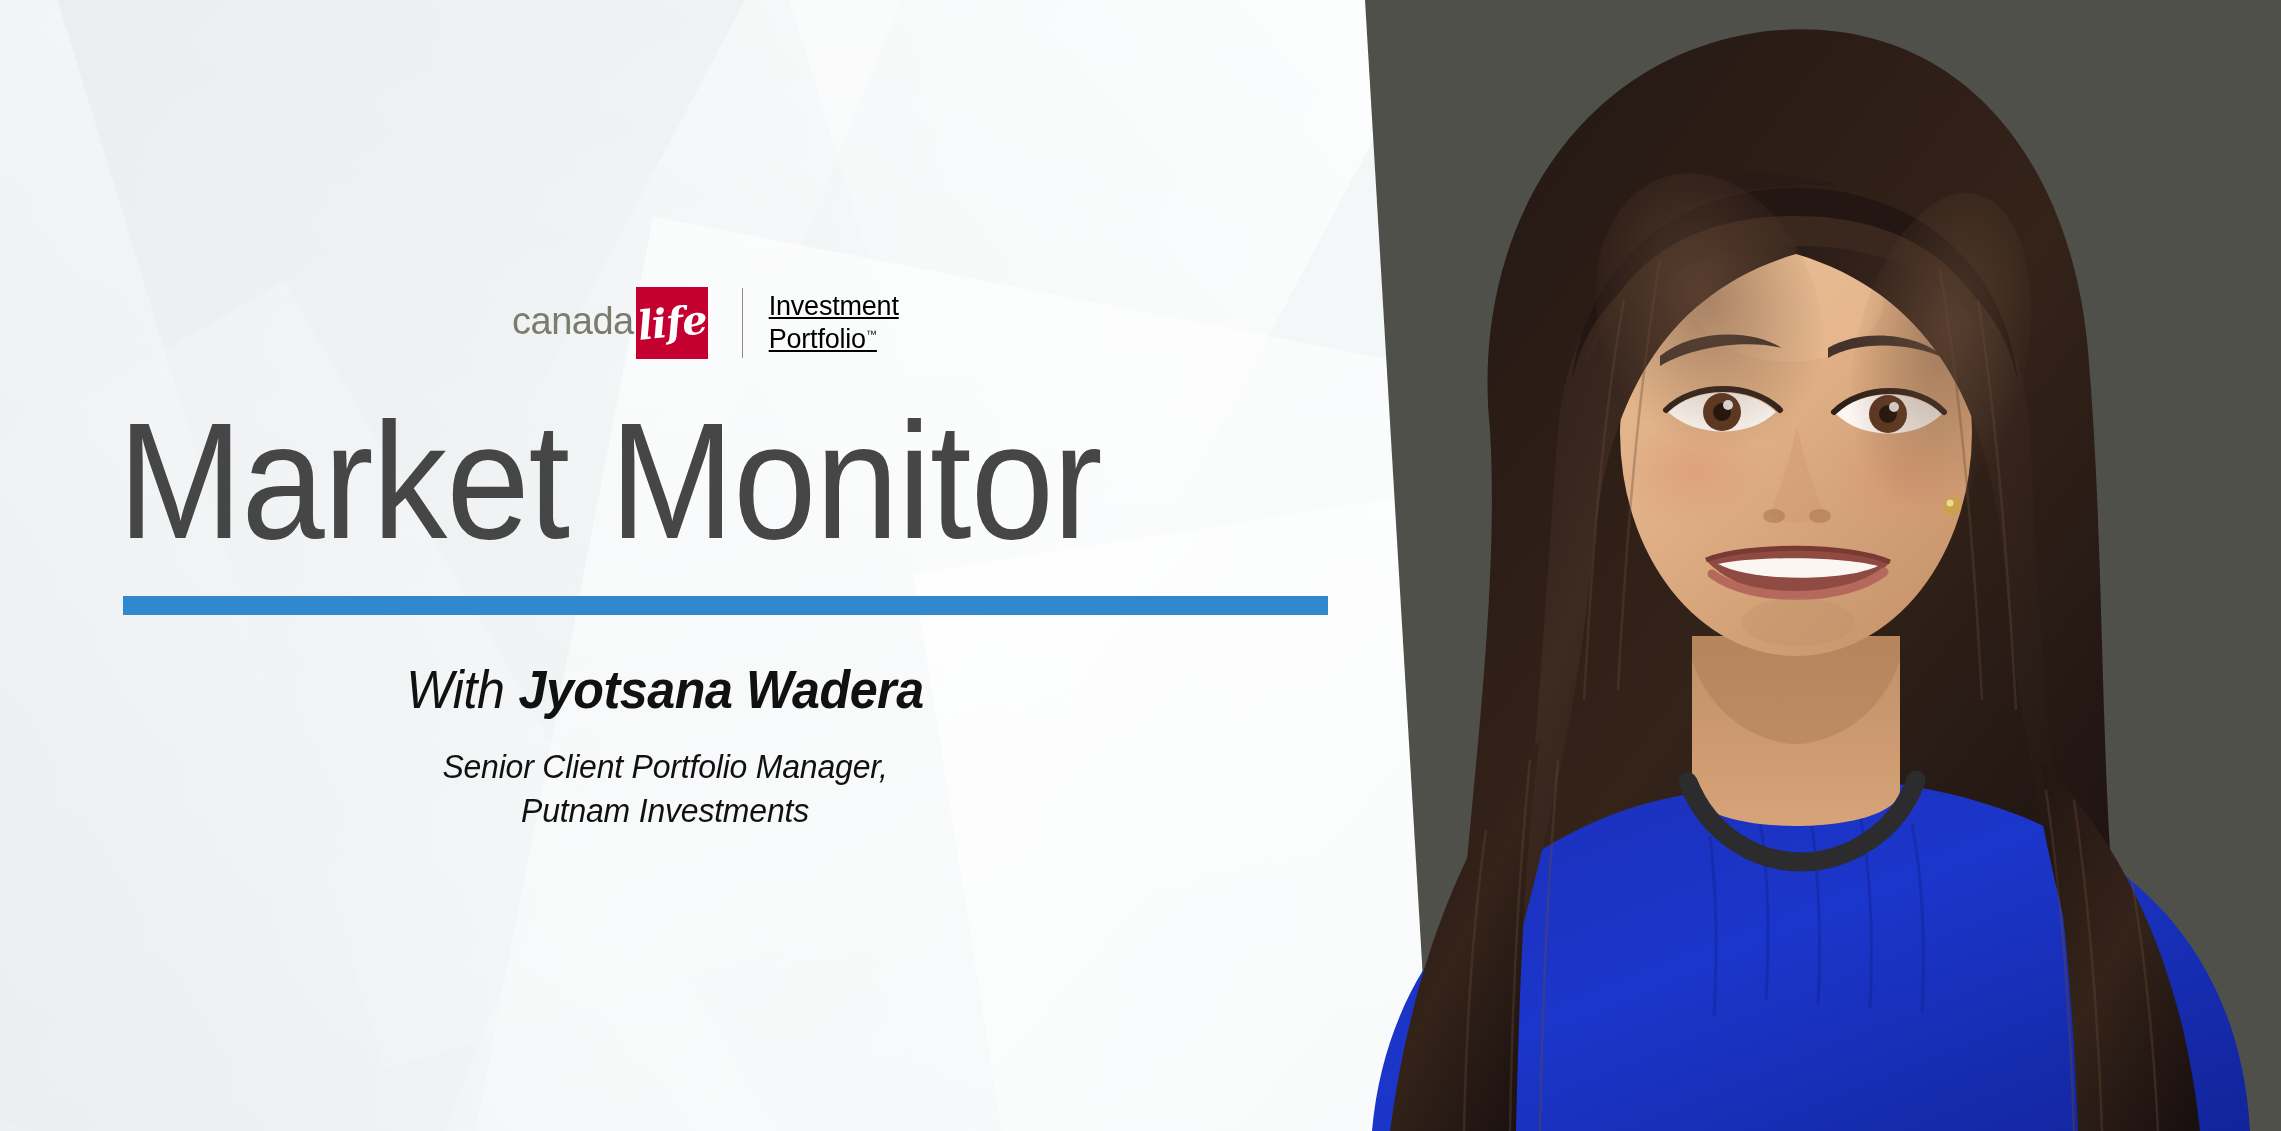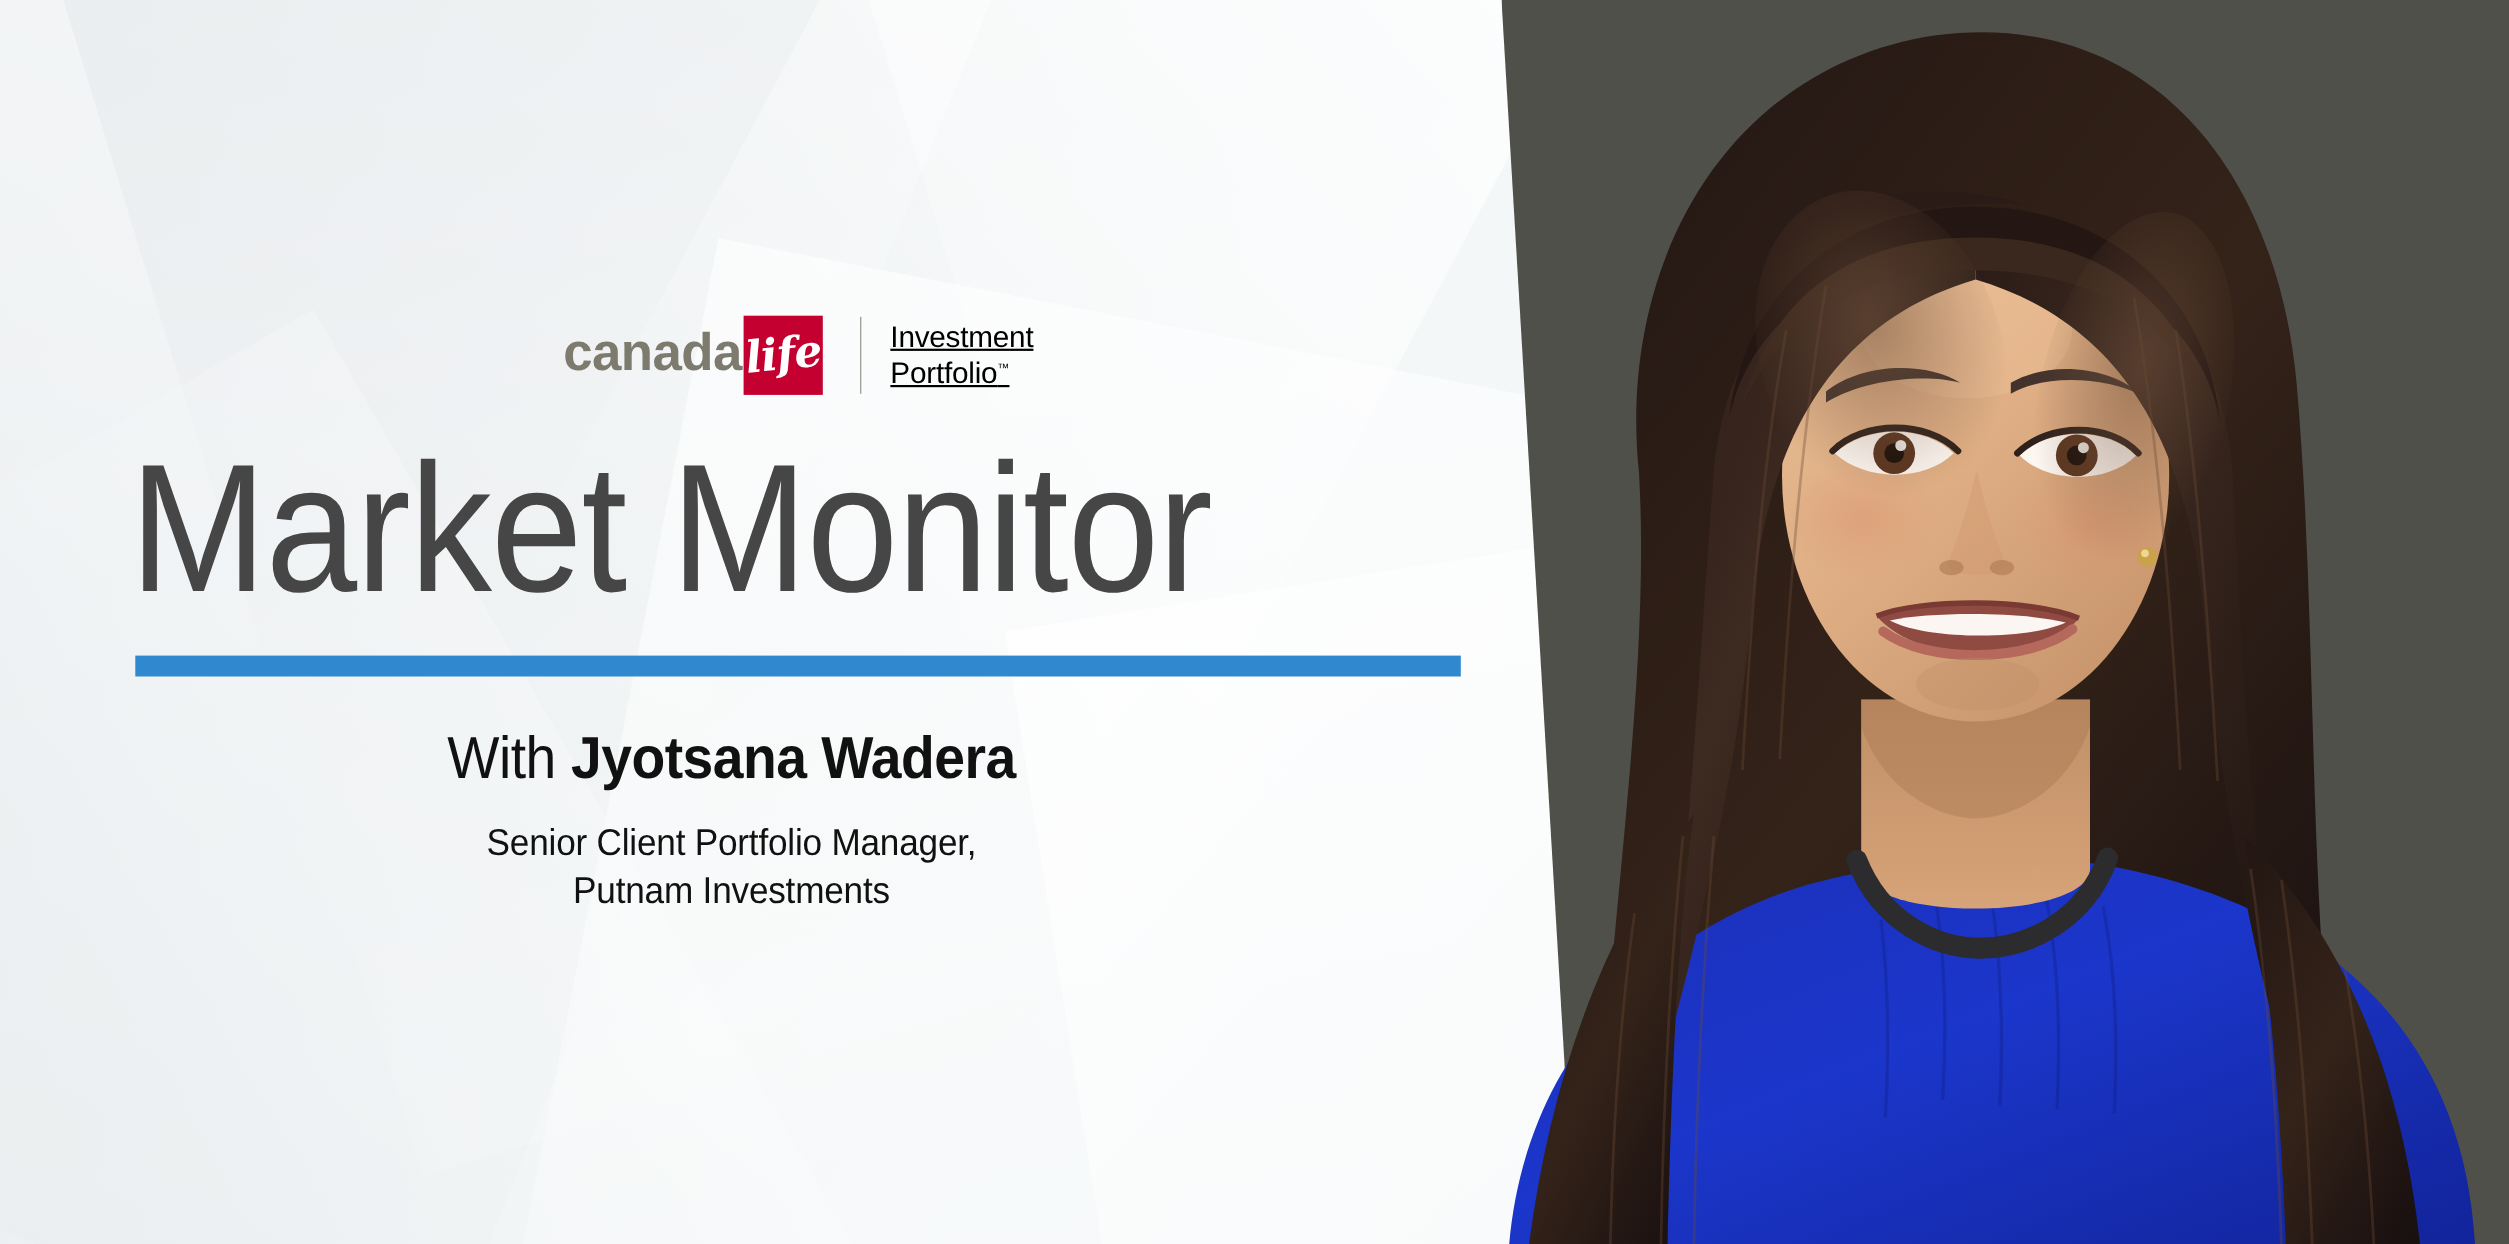--- a/index.html
+++ b/index.html
@@ -80,25 +80,25 @@
   
   .logo {
     position: absolute;
     left: 512px;
     top: 287px;
     display: flex;
     align-items: center;
     height: 72px;
   }
   .logo-canada {
-    font-size: 48px;
+    font-size: 38px;
     color: #7d7b6e;
     letter-spacing: -0.5px;
     line-height: 1;
-    font-weight: 700;
+    font-weight: 400;
     padding-bottom: 4px;
   }
   .logo-life-box {
     width: 72px;
     height: 72px;
     background: #c3002f;
     margin-left: 2px;
     position: relative;
     overflow: hidden;
   }
@@ -159,20 +159,21 @@
   }
 
   
   .presenter {
     position: absolute;
     left: 0;
     top: 660px;
     width: 1330px;
     text-align: center;
     color: #111111;
+    font-style: italic;
   }
   .presenter-line {
     font-size: 54px;
     line-height: 1.1;
     white-space: nowrap;
     transform: scaleX(0.93);
   }
   .presenter-with {
     font-weight: 300;
     letter-spacing: -0.5px;

